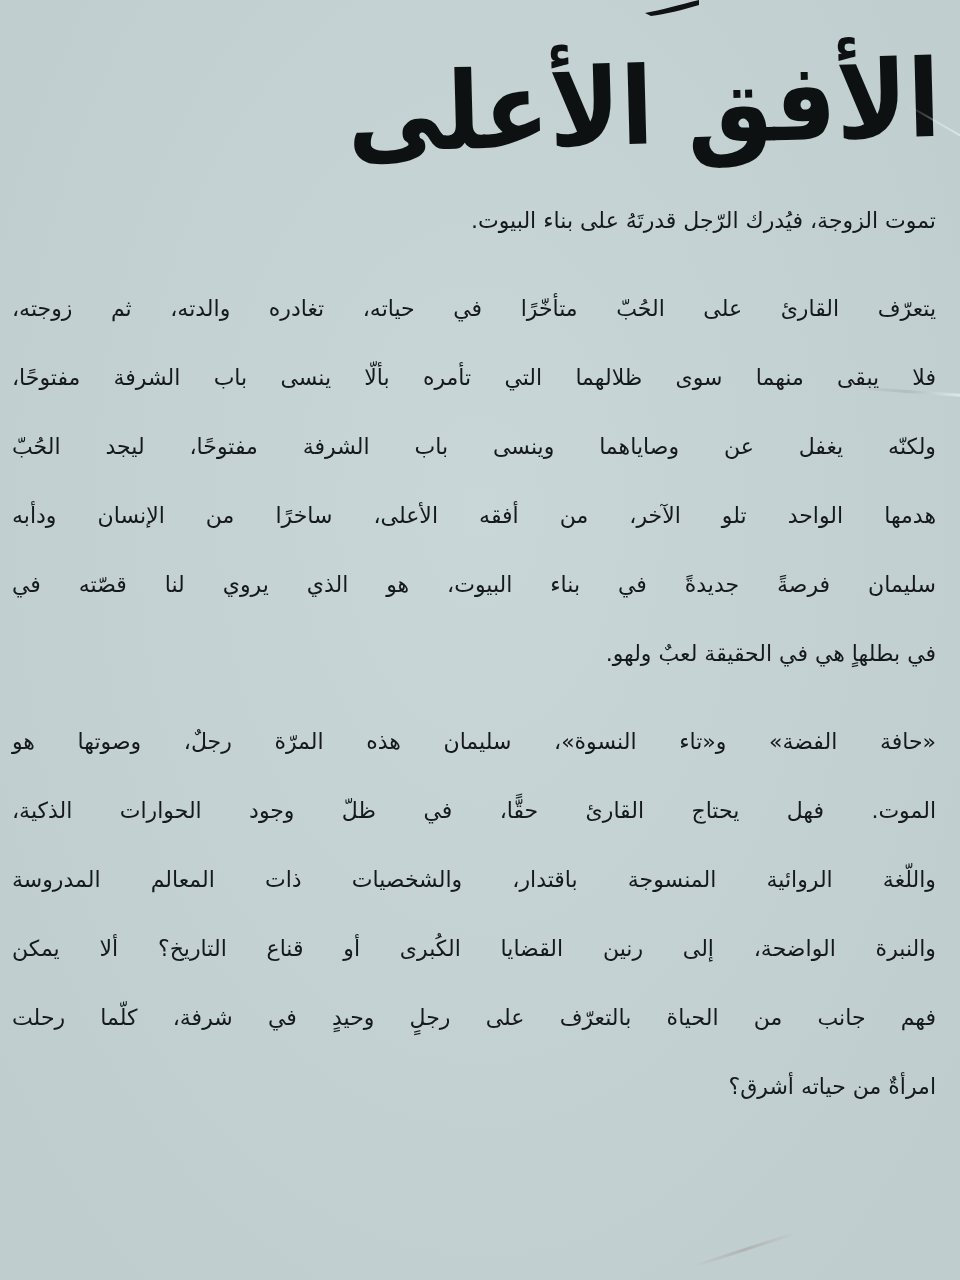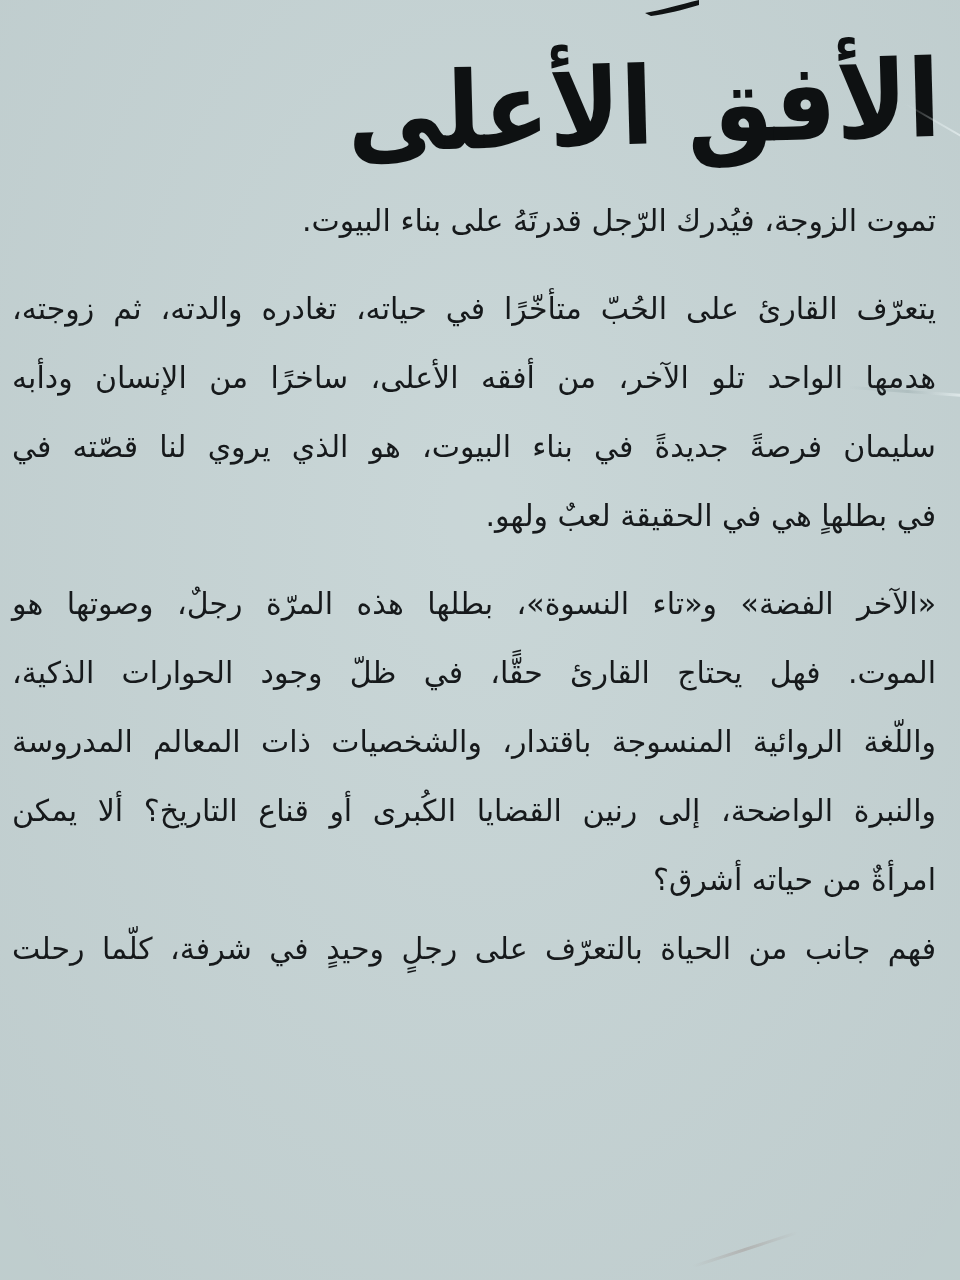--- a/index.html
+++ b/index.html
@@ -34,21 +34,21 @@
     white-space: nowrap;
   }
 
   
   .body-text {
     position: absolute;
     top: 186px; right: 24px; left: 12px;
   }
   .para { margin: 0 0 19px 0; }
   .line {
-    font-size: 30px;
+    font-size: 22px;
     line-height: 69px;
     height: 69px;
     text-align: justify;
     text-align-last: justify;
     white-space: normal;
     color: #16191b;
   }
   .line.last { text-align-last: right; }
 
   
@@ -81,31 +81,33 @@
   </div>
 
   <div class="title" dir="rtl">الأفق الأعلى</div>
 
   <div class="body-text" dir="rtl">
       <div class="para">
         <div class="line last">تموت الزوجة، فيُدرك الرّجل قدرتَهُ على بناء البيوت.</div>
       </div>
       <div class="para">
         <div class="line">يتعرّف القارئ على الحُبّ متأخّرًا في حياته، تغادره والدته، ثم زوجته،</div>
+        <div class="line">فلا يبقى منهما سوى ظلالهما التي تأمره بألّا ينسى باب الشرفة مفتوحًا،</div>
+        <div class="line">ولكنّه يغفل عن وصاياهما وينسى باب الشرفة مفتوحًا، ليجد الحُبّ</div>
         <div class="line">هدمها الواحد تلو الآخر، من أفقه الأعلى، ساخرًا من الإنسان ودأبه</div>
         <div class="line">سليمان فرصةً جديدةً في بناء البيوت، هو الذي يروي لنا قصّته في</div>
         <div class="line last">في بطلهاٍ هي في الحقيقة لعبٌ ولهو.</div>
       </div>
       <div class="para">
-        <div class="line">«الآخر الفضة» و«تاء النسوة»، بطلها هذه المرّة رجلٌ، وصوتها هو</div>
+        <div class="line">«حافة الفضة» و«تاء النسوة»، سليمان هذه المرّة رجلٌ، وصوتها هو</div>
         <div class="line">الموت. فهل يحتاج القارئ حقًّا، في ظلّ وجود الحوارات الذكية،</div>
         <div class="line">واللّغة الروائية المنسوجة باقتدار، والشخصيات ذات المعالم المدروسة</div>
         <div class="line">والنبرة الواضحة، إلى رنين القضايا الكُبرى أو قناع التاريخ؟ ألا يمكن</div>
+        <div class="line">فهم جانب من الحياة بالتعرّف على رجلٍ وحيدٍ في شرفة، كلّما رحلت</div>
         <div class="line last">امرأةٌ من حياته أشرق؟</div>
-        <div class="line">فهم جانب من الحياة بالتعرّف على رجلٍ وحيدٍ في شرفة، كلّما رحلت</div>
       </div>
     </div>
 
   <div class="crease c1"></div>
   <div class="crease c2"></div>
   <div class="crease c3"></div>
 
 </div>
 
 </body></html>

